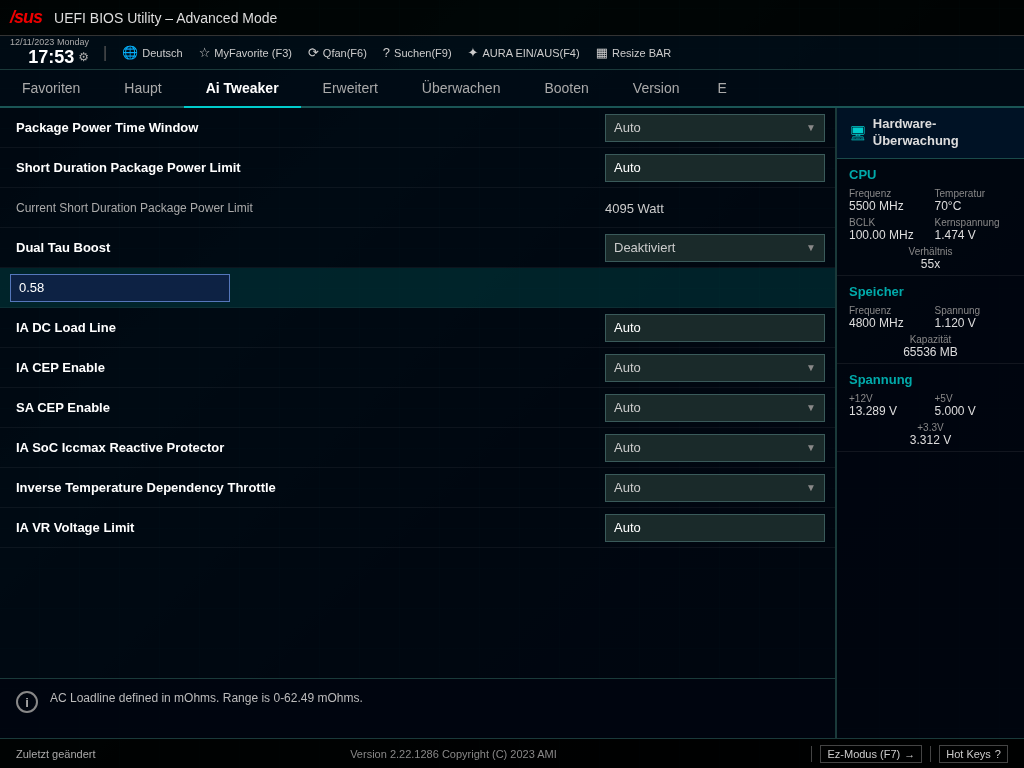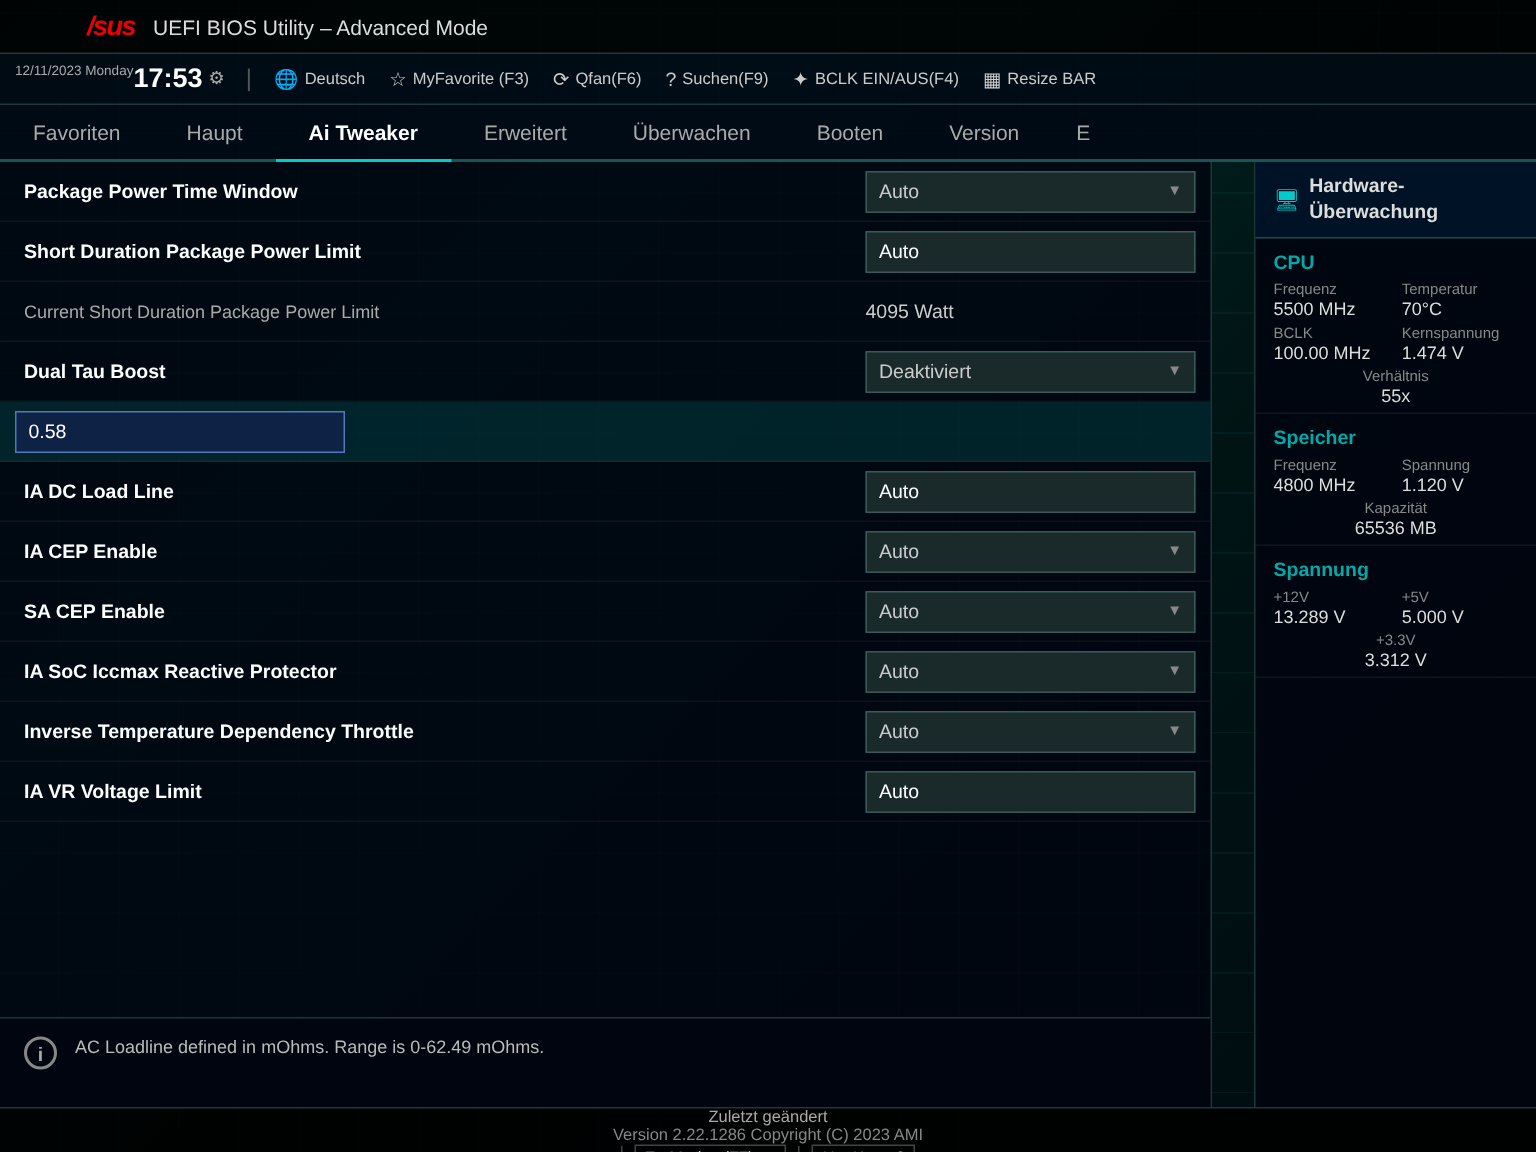--- a/index.html
+++ b/index.html
@@ -47,42 +47,41 @@
       align-items: center;
       gap: 12px;
       height: 36px;
     }
     .asus-logo {
       color: #e00;
       font-weight: 900;
       font-size: 18px;
       letter-spacing: -1px;
       font-style: italic;
-      margin-left: 48px;
     }
     .header-title {
       color: #ddd;
       font-size: 14px;
       font-weight: 400;
     }
 
     
     .toolbar {
       background: rgba(0,10,20,0.9);
       border-bottom: 1px solid #1a3a3a;
       padding: 4px 10px;
       display: flex;
       align-items: center;
       gap: 6px;
       height: 34px;
     }
     .toolbar-datetime {
       display: flex;
-      flex-direction: row;
-      align-items: flex-start;
+      flex-direction: column;
+      align-items: flex-end;
       margin-right: 4px;
       line-height: 1.1;
     }
     .toolbar-date {
       font-size: 9px;
       color: #aaa;
     }
     .toolbar-time-wrapper {
       display: flex;
       align-items: center;
@@ -144,21 +143,20 @@
       font-size: 14px;
       color: #aaa;
       cursor: pointer;
     }
 
     
     .main-content {
       display: flex;
       flex: 1;
       overflow: hidden;
-      gap: 28px;
     }
 
     
     .settings-panel {
       flex: 1;
       background: rgba(0,5,15,0.85);
       overflow: hidden;
       display: flex;
       flex-direction: column;
       border-right: 1px solid #1a3a3a;
@@ -324,21 +322,20 @@
 
     
     .footer {
       background: rgba(0,0,0,0.9);
       height: 30px;
       display: flex;
       align-items: center;
       justify-content: space-between;
       padding: 0 16px;
       border-top: 1px solid #1a3a3a;
-      flex-direction: column;
     }
     .footer-left {
       display: flex;
       align-items: center;
       gap: 4px;
       font-size: 11px;
       color: #aaa;
     }
     .footer-center {
       font-size: 11px;
@@ -398,21 +395,21 @@
     <div class="toolbar-btn">
       <span class="toolbar-btn-icon">⟳</span>
       <span>Qfan(F6)</span>
     </div>
     <div class="toolbar-btn">
       <span class="toolbar-btn-icon">?</span>
       <span>Suchen(F9)</span>
     </div>
     <div class="toolbar-btn">
       <span class="toolbar-btn-icon">✦</span>
-      <span>BCLK EIN/AUS(F4)</span>
+      <span>AURA EIN/AUS(F4)</span>
     </div>
     <div class="toolbar-btn">
       <span class="toolbar-btn-icon">▦</span>
       <span>Resize BAR</span>
     </div>
   </div>
 
   <div class="nav-tabs">
     <div class="nav-tab">Favoriten</div>
     <div class="nav-tab">Haupt</div>

